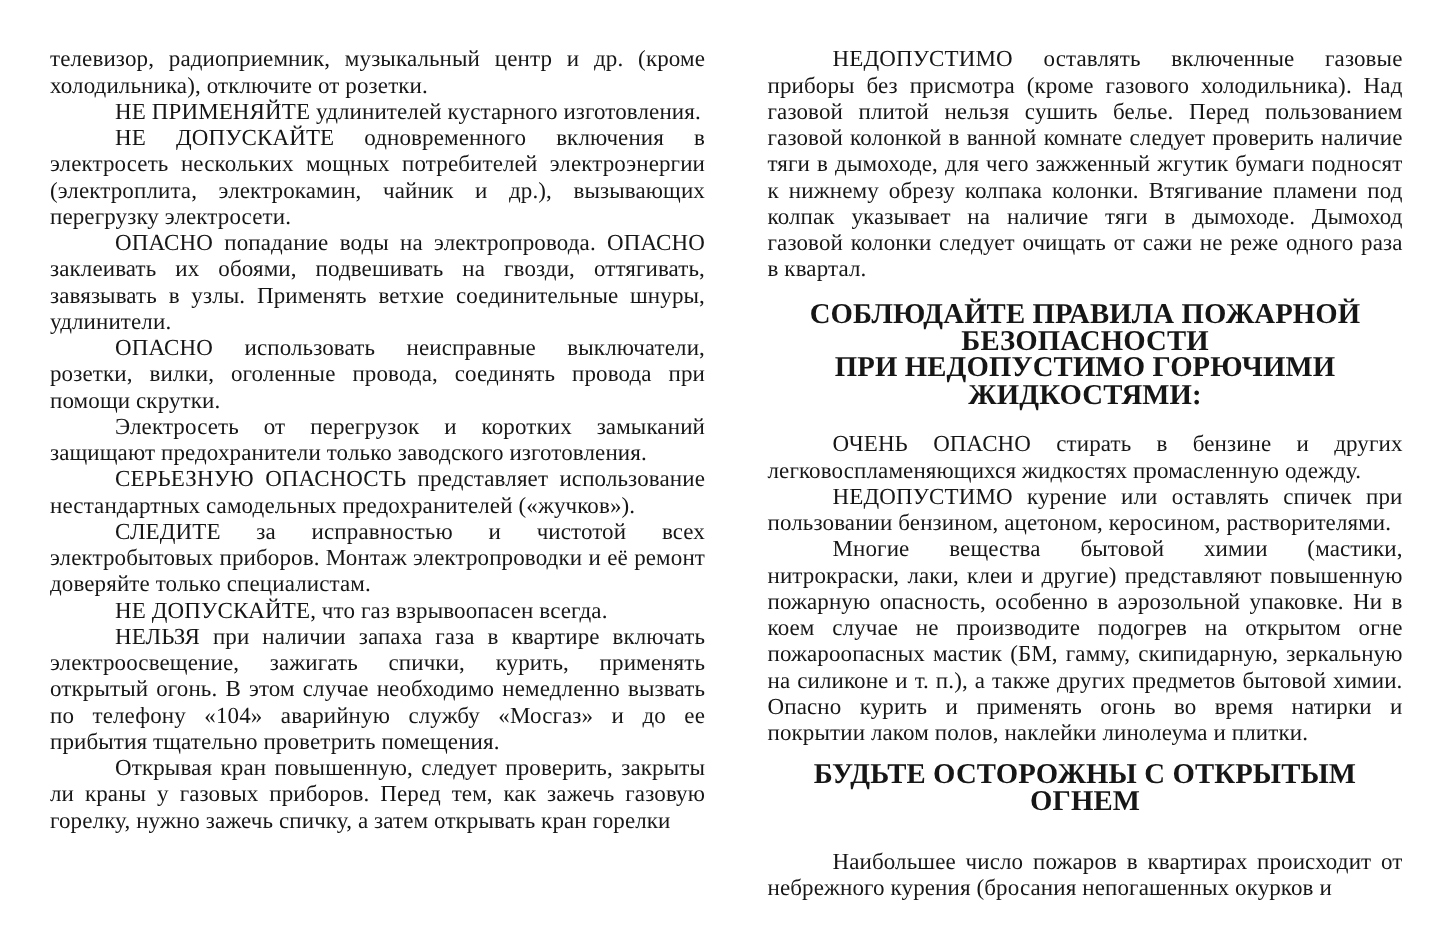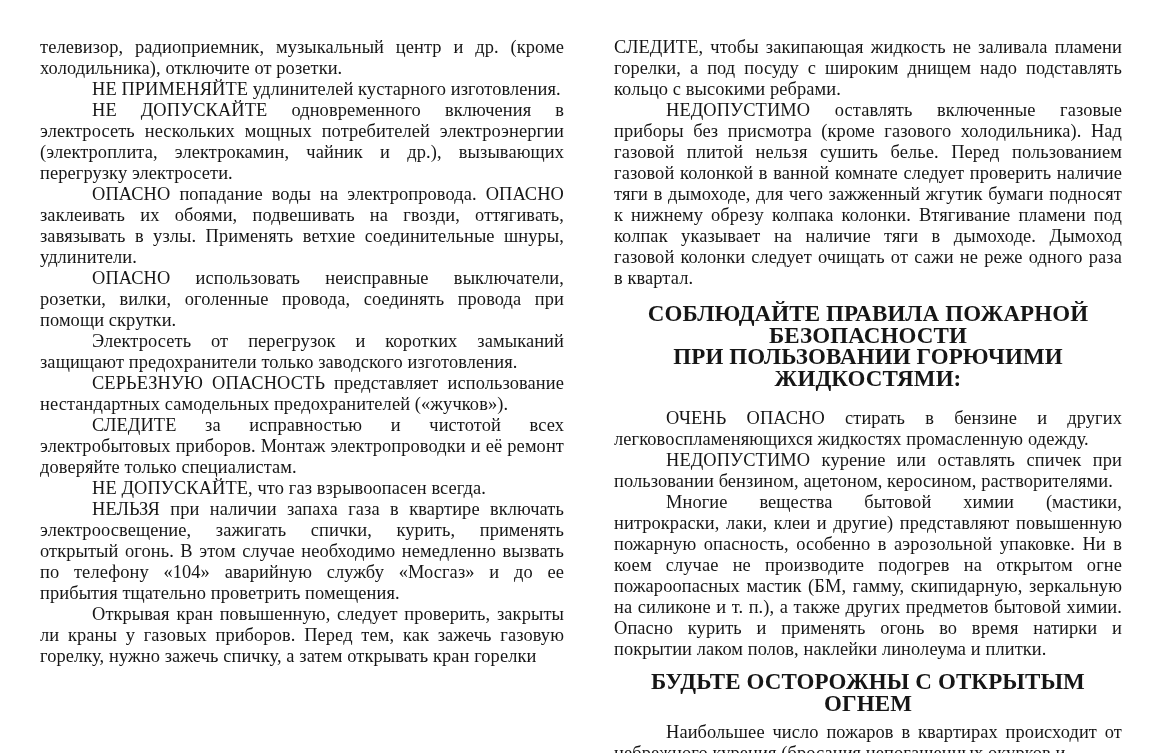--- a/index.html
+++ b/index.html
@@ -47,21 +47,21 @@
     font-size: 23px;
     line-height: 21.5px;
     margin: 0;
   }
   .heading-flammable {
     margin-top: 14px;
     margin-bottom: 19px;
   }
   .heading-open-fire {
     margin-top: 11px;
-    margin-bottom: 8px;
+    margin-bottom: 28px;
   }
   .heading .hline {
     display: block;
   }
 </style>
 </head>
 <body>
 
 <div class="page">
 
@@ -73,27 +73,26 @@
     <p class="body indent">ОПАСНО использовать неисправные выключатели, розетки, вилки, оголенные провода, соединять провода при помощи скрутки.</p>
     <p class="body indent">Электросеть от перегрузок и коротких замыканий защищают предохранители только заводского изготовления.</p>
     <p class="body indent">СЕРЬЕЗНУЮ ОПАСНОСТЬ представляет использование нестандартных самодельных предохранителей («жучков»).</p>
     <p class="body indent">СЛЕДИТЕ за исправностью и чистотой всех электробытовых приборов. Монтаж электропроводки и её ремонт доверяйте только специалистам.</p>
     <p class="body indent">НЕ ДОПУСКАЙТЕ, что газ взрывоопасен всегда.</p>
     <p class="body indent">НЕЛЬЗЯ при наличии запаха газа в квартире включать электроосвещение, зажигать спички, курить, применять открытый огонь. В этом случае необходимо немедленно вызвать по телефону «104» аварийную службу «Мосгаз» и до ее прибытия тщательно проветрить помещения.</p>
     <p class="body indent">Открывая кран повышенную, следует проверить, закрыты ли краны у газовых приборов. Перед тем, как зажечь газовую горелку, нужно зажечь спичку, а затем открывать кран горелки</p>
   </div>
 
   <div class="col col-right">
-    <p class="body">СЛЕДИТЕ,  чтобы закипающая жидкость не заливала пламени горелки, а под посуду с широким днищем надо подставлять кольцо с высокими ребрами.</p>
     <p class="body indent">НЕДОПУСТИМО оставлять включенные газовые приборы без присмотра (кроме газового холодильника). Над газовой плитой нельзя сушить белье. Перед пользованием газовой колонкой в ванной комнате следует проверить наличие тяги в дымоходе, для чего зажженный жгутик бумаги подносят к нижнему обрезу колпака колонки. Втягивание пламени под колпак указывает на наличие тяги в дымоходе. Дымоход газовой колонки следует очищать от сажи не реже одного раза в квартал.</p>
 
     <h2 class="heading heading-flammable">
       <span class="hline">СОБЛЮДАЙТЕ ПРАВИЛА ПОЖАРНОЙ</span>
       <span class="hline">БЕЗОПАСНОСТИ</span>
-      <span class="hline">ПРИ ПОЛЬЗОВАНИИ ГОРЮЧИМИ ЖИДКОСТЯМИ:</span>
+      <span class="hline">ПРИ НЕДОПУСТИМО ГОРЮЧИМИ ЖИДКОСТЯМИ:</span>
     </h2>
 
     <p class="body indent">ОЧЕНЬ ОПАСНО стирать в бензине и других легковоспламеняющихся жидкостях промасленную одежду.</p>
     <p class="body indent">НЕДОПУСТИМО курение или оставлять спичек при пользовании бензином, ацетоном, керосином, растворителями.</p>
     <p class="body indent">Многие вещества бытовой химии (мастики, нитрокраски, лаки, клеи и другие) представляют повышенную пожарную опасность, особенно в аэрозольной упаковке. Ни в коем случае не производите подогрев на открытом огне пожароопасных мастик (БМ, гамму, скипидарную, зеркальную на силиконе и т. п.), а также других предметов бытовой химии. Опасно курить и применять огонь во время натирки и покрытии лаком полов, наклейки линолеума и плитки.</p>
 
     <h2 class="heading heading-open-fire">БУДЬТЕ ОСТОРОЖНЫ С ОТКРЫТЫМ ОГНЕМ</h2>
 
     <p class="body indent">Наибольшее число пожаров в квартирах происходит от небрежного курения (бросания непогашенных окурков и</p>
   </div>

